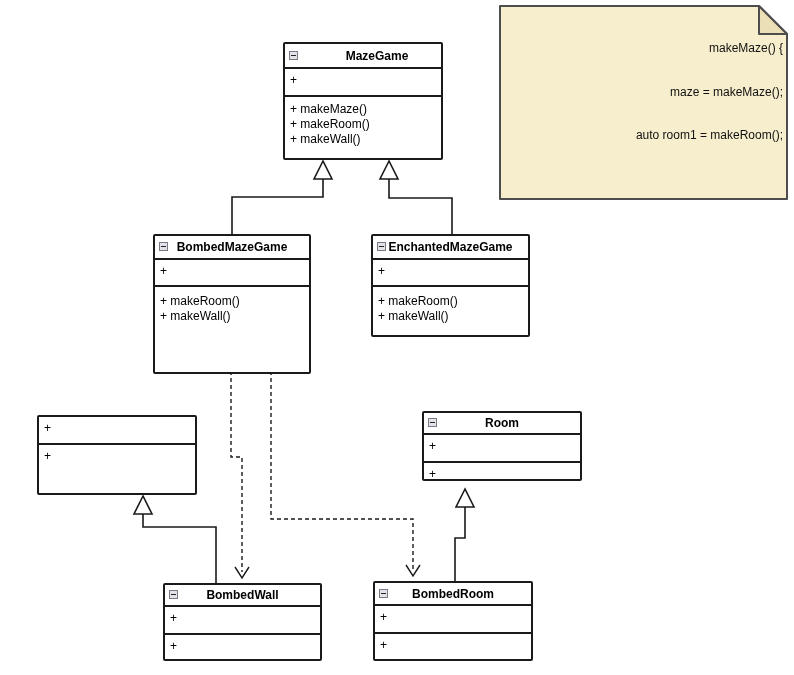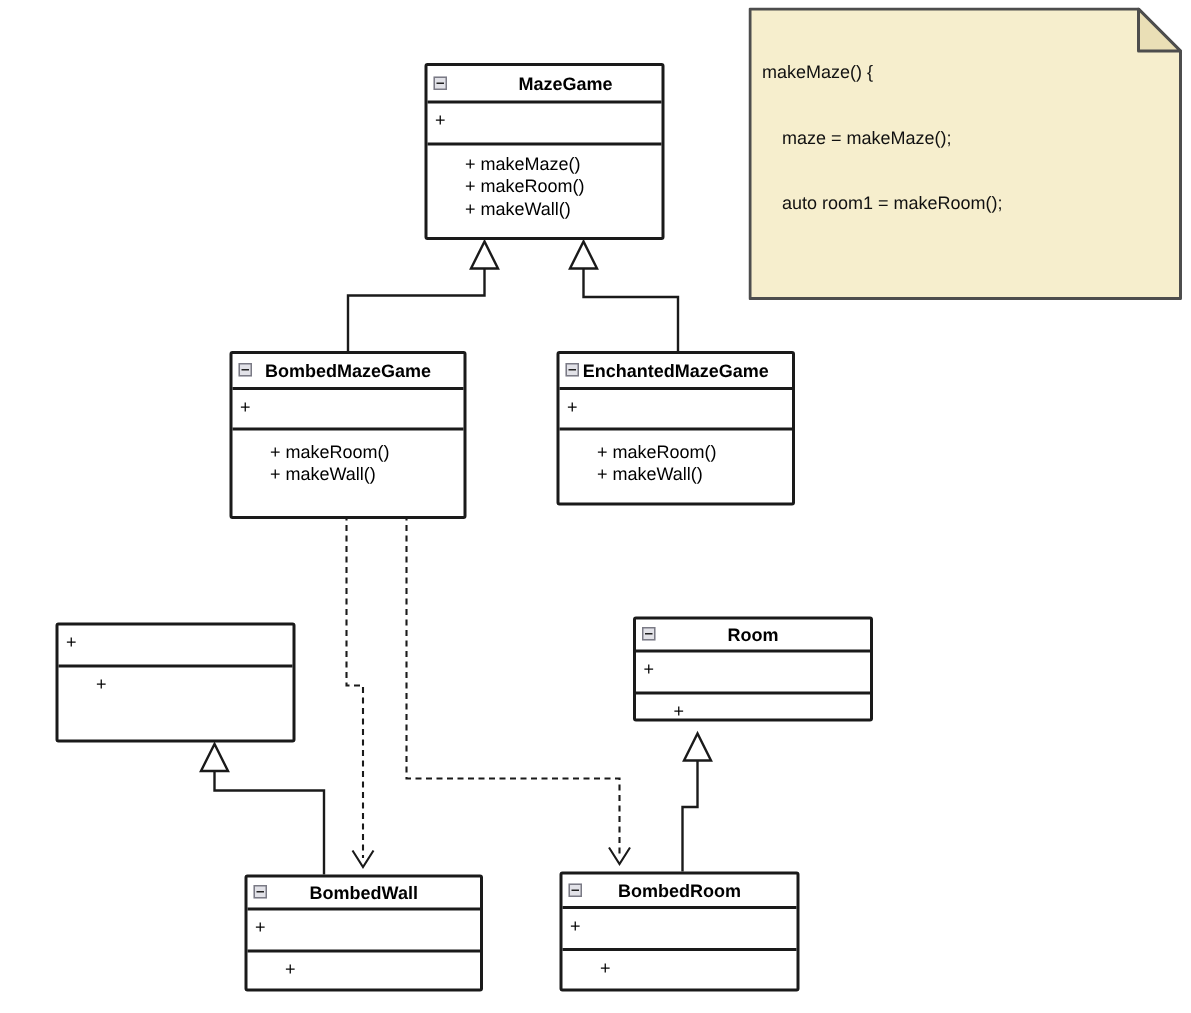--- a/index.html
+++ b/index.html
@@ -55,21 +55,20 @@
     padding: 4px 0 0 5px;
     box-sizing: border-box;
     flex: none;
   }
   .uml-methods {
     font-size: 12px;
     color: #000000;
     padding: 5px 0 0 5px;
     box-sizing: border-box;
     flex: 1;
-    margin-left: 20px;
   }
   .member { line-height: 15px; white-space: pre; }
   
   .connectors {
     position: absolute;
     left: 0; top: 0;
     width: 794px; height: 675px;
   }
   .connectors path, .connectors polyline, .connectors polygon { pointer-events: stroke; }
   
@@ -80,20 +79,21 @@
   }
   .note svg { position: absolute; left: 0; top: 0; }
   .note-text {
     position: absolute;
     left: 9px; top: 7px; right: 6px; bottom: 4px;
     font-size: 12px;
     line-height: 14.5px;
     color: #111111;
     white-space: pre;
     overflow: hidden;
+    text-align: right;
   }
   .code-line { min-height: 14.5px; }
 </style>
 </head>
 <body>
 
 <div class="canvas">
 
   <svg class="connectors" viewBox="0 0 794 675" xmlns="http://www.w3.org/2000/svg">
 
@@ -159,21 +159,21 @@
     <div class="uml-attrs" style="height:28px;">
       <div class="member">+</div>
     </div>
     <div class="uml-methods">
       <div class="member">+ makeMaze()</div>
       <div class="member">+ makeRoom()</div>
       <div class="member">+ makeWall()</div>
     </div>
   </div>
 
-  <div class="uml-class" style="left:153px; top:234px; width:158px; height:112px;">
+  <div class="uml-class" style="left:153px; top:234px; width:158px; height:140px;">
     <div class="uml-header" style="height:22px;">
       <span class="collapse">
           <span class="bar"></span>
         </span>
       <span>BombedMazeGame</span>
     </div>
     <div class="uml-attrs" style="height:27px;">
       <div class="member">+</div>
     </div>
     <div class="uml-methods" style="padding-top:7px;">

